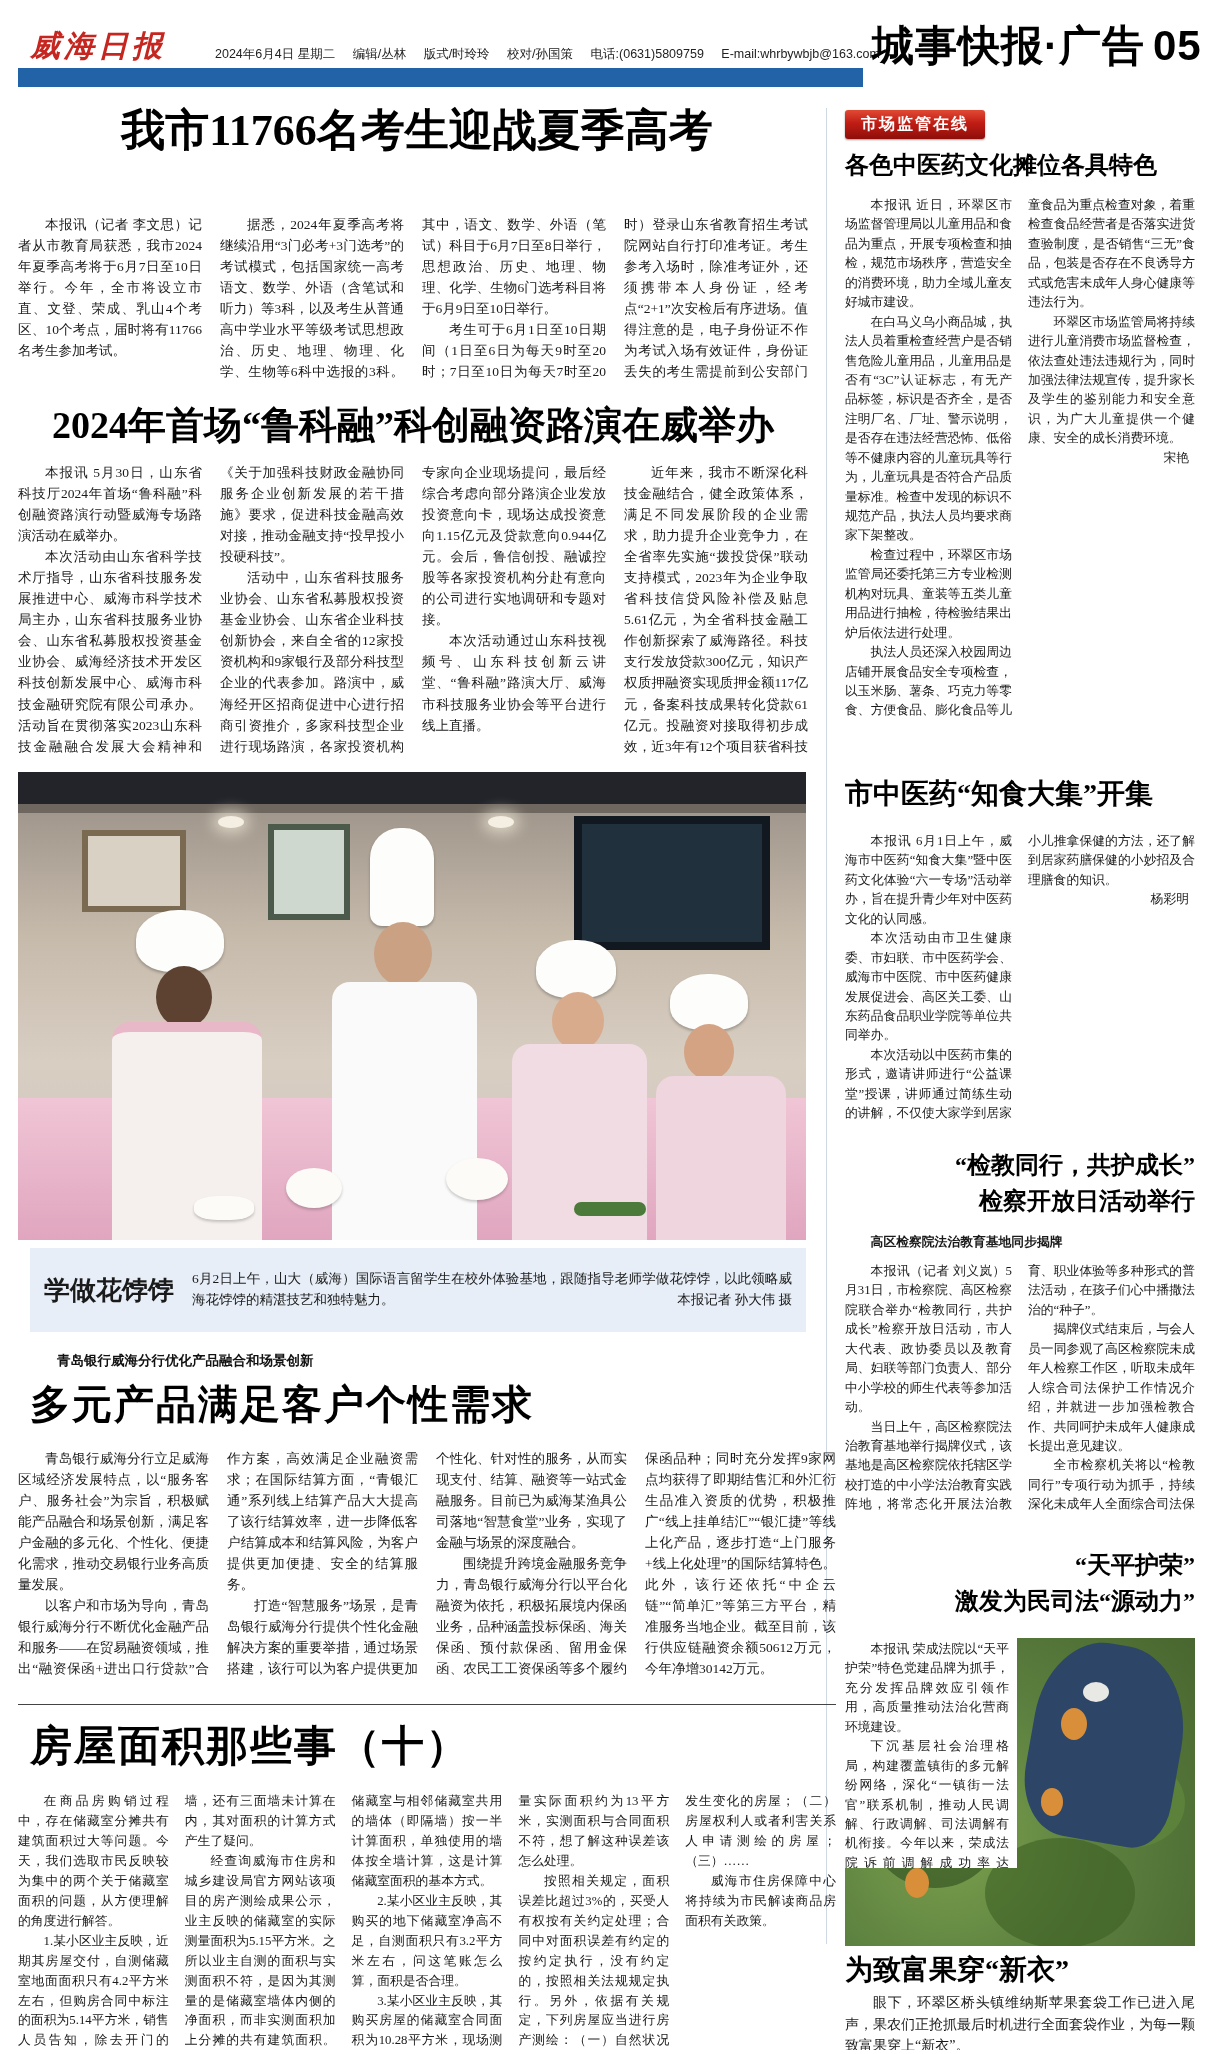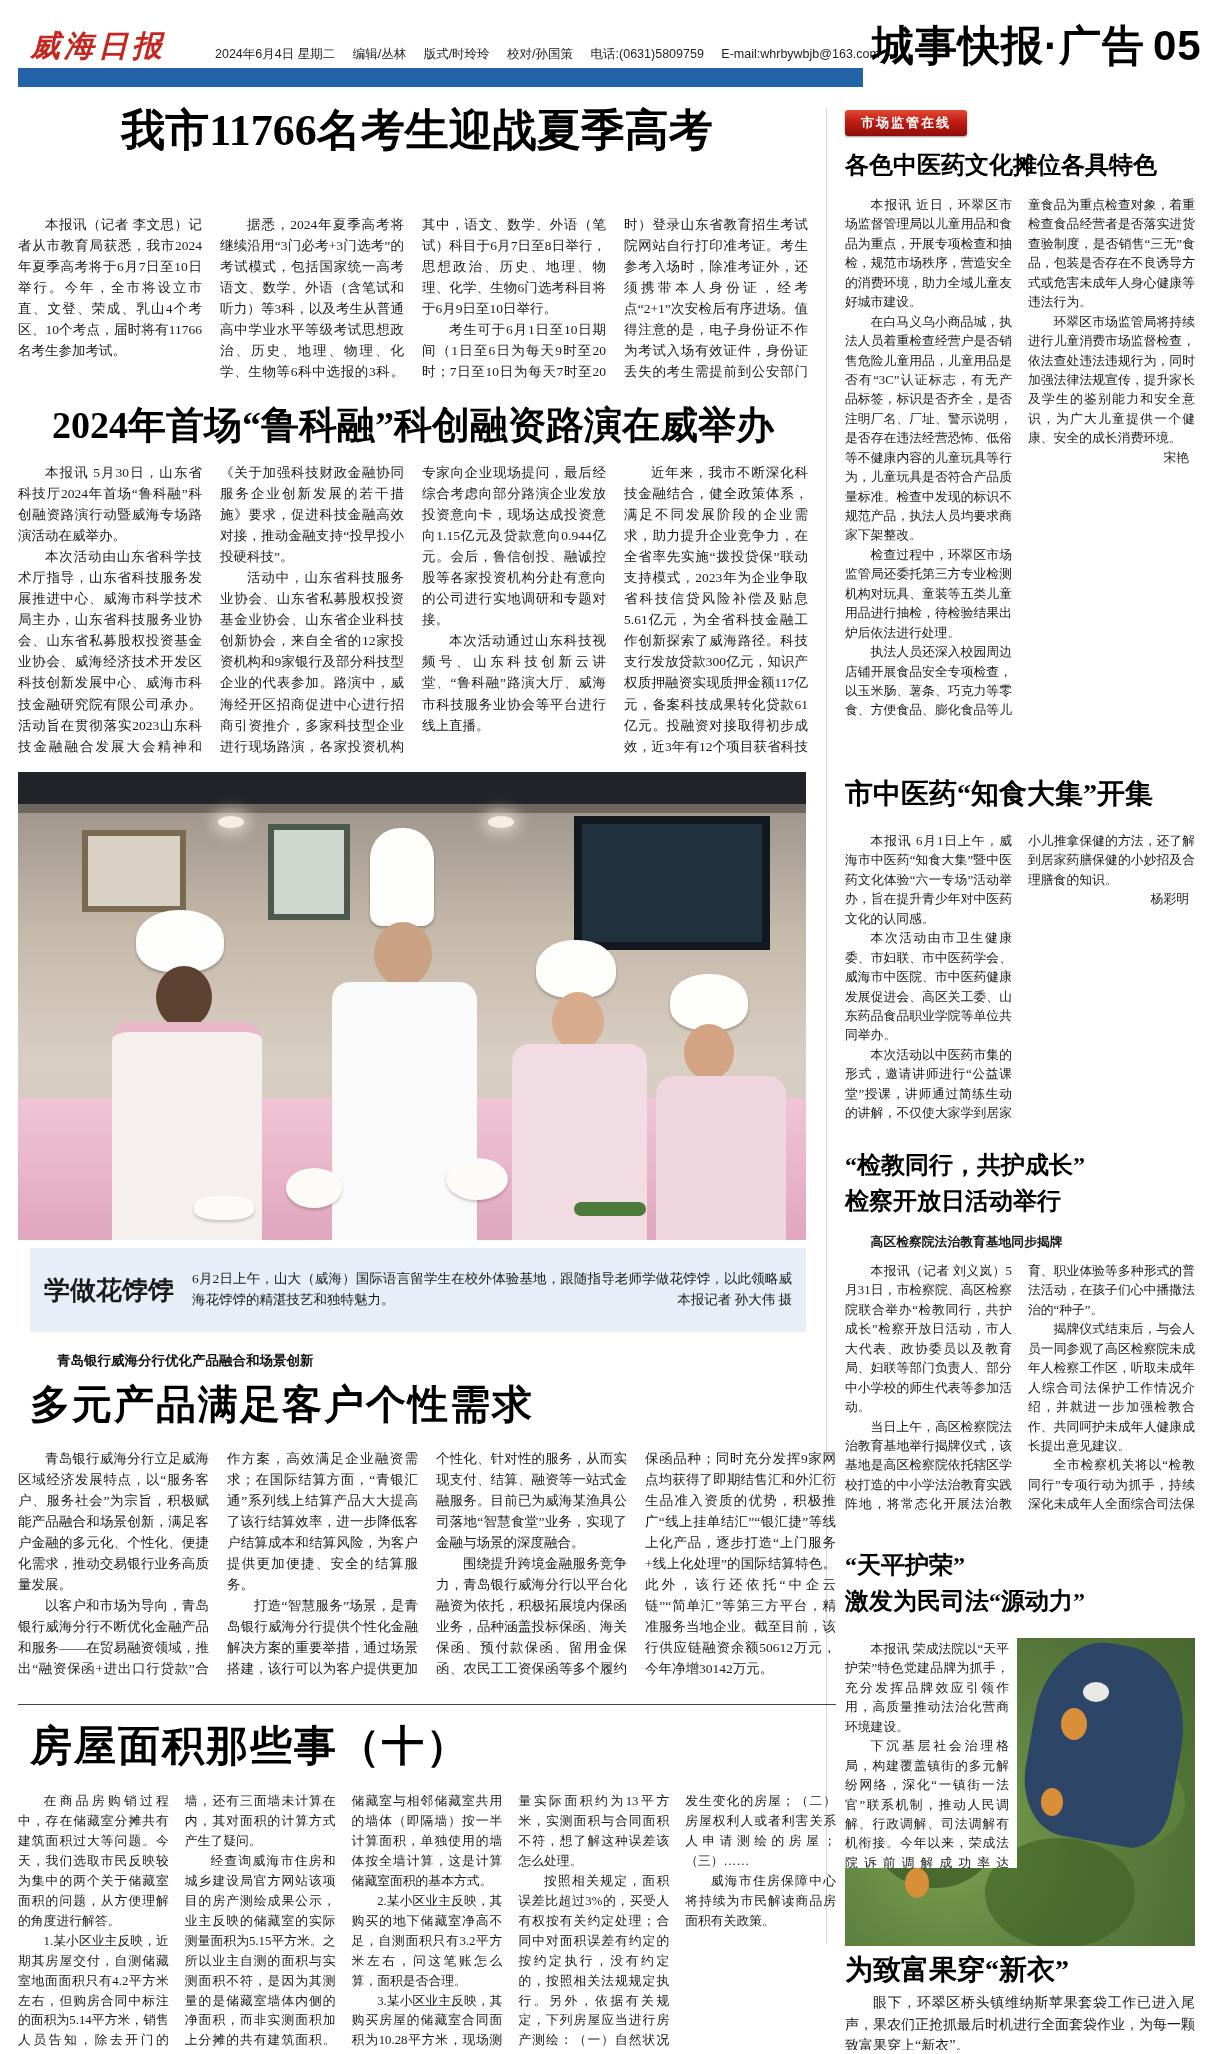--- a/index.html
+++ b/index.html
@@ -23,21 +23,21 @@
   .c4{column-count:4;}
   .c5{column-count:5;column-gap:16px;}
   .art p{margin:0;text-indent:2em;font-size:13.5px;line-height:1.56;}
   .side p{font-size:12.8px;line-height:1.52;}
   .byline{text-align:right !important;text-indent:0 !important;padding-right:6px;}
   .abs{position:absolute;}
   .kicker{font-family:"Liberation Sans",sans-serif;font-weight:bold;font-size:22px;margin:0;color:#111;}
   .divider-h{position:absolute;height:1px;background:#444;}
   .divider-v{position:absolute;width:1px;background:#cfd9e6;}
   
-  .badge{display:inline-block;padding:4px 16px;font-size:13px;font-weight:bold;color:#fff;
+  .badge{display:inline-block;padding:4px 16px;font-size:16px;font-weight:bold;color:#fff;
          font-family:"Liberation Sans",sans-serif;letter-spacing:2px;
          background:linear-gradient(180deg,#e04a35 0%,#c01d14 45%,#8f0e0a 100%);
          border-radius:3px;box-shadow:0 1px 2px rgba(0,0,0,.4);}
   
   .caption-box{position:absolute;background:#e7eef7;display:flex;align-items:center;padding:10px 14px;box-sizing:border-box;}
   .caption-title{font-size:26px;font-weight:bold;font-family:"Liberation Serif",serif;white-space:nowrap;margin-right:18px;}
   .caption-text{font-size:13.5px;line-height:1.55;text-align:justify;}
   .caption-text .cap-byline{float:right;padding-left:12px;}
   
   .photo-main{position:absolute;left:18px;top:772px;width:788px;height:468px;overflow:hidden;
@@ -59,21 +59,21 @@
   .po-blob{position:absolute;border-radius:50%;}
   .po-person{position:absolute;right:14px;top:6px;width:150px;height:198px;background:#2d4566;
              border-radius:42% 46% 24% 32%;transform:rotate(10deg);}
   .po-bag{position:absolute;background:#d98f3a;border-radius:50%;}
   .po-glove{position:absolute;background:#e8e8e4;border-radius:50%;}
   .court-textbox{position:absolute;left:0;top:0;width:172px;height:230px;background:#ffffff;
                  padding:2px 8px 0 0;box-sizing:border-box;overflow:hidden;}
   
   .side-hl{font-size:24px;}
   .side-hl-lg{font-size:28px;}
-  .two-line{text-align:left;}
+  .two-line{text-align:right;}
   .subhead{font-size:16px;font-weight:bold;margin:0;font-family:"Liberation Sans",sans-serif;}
 </style>
 </head>
 <body>
 
 <div class="page">
 
   <div class="masthead">威海日报</div>
   <div class="header-info">
     <span>2024年6月4日 星期二</span>

